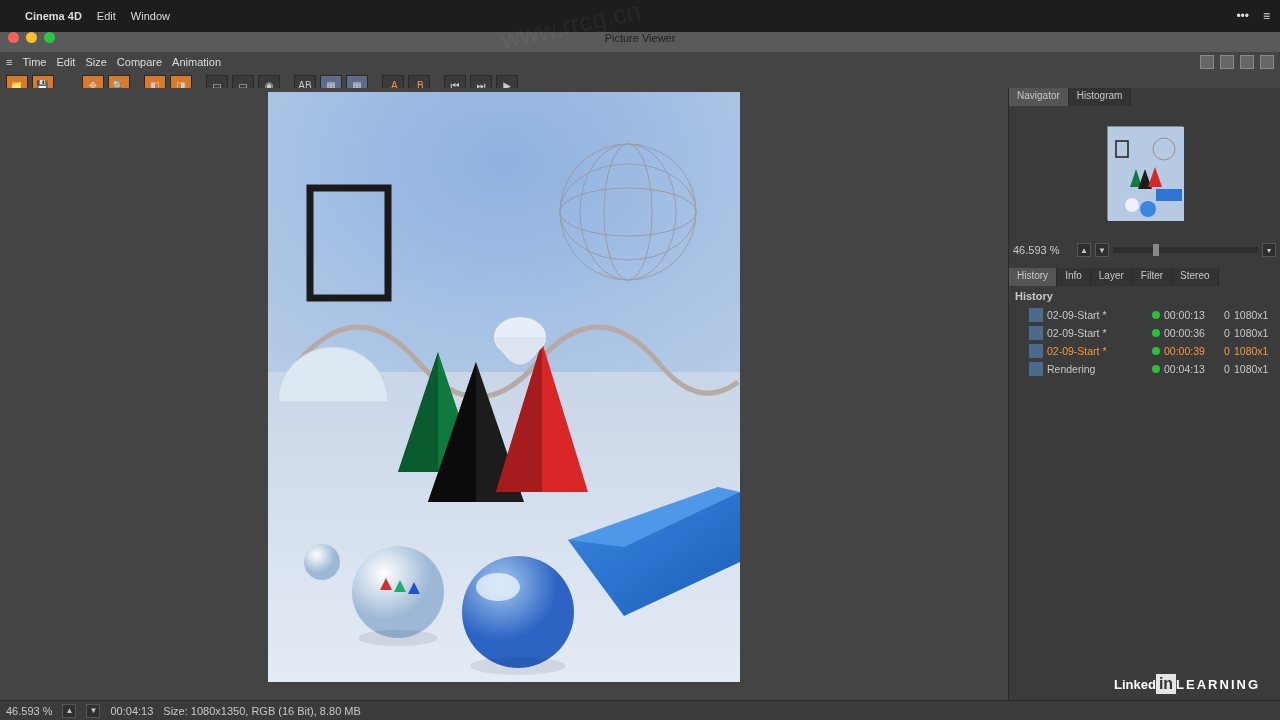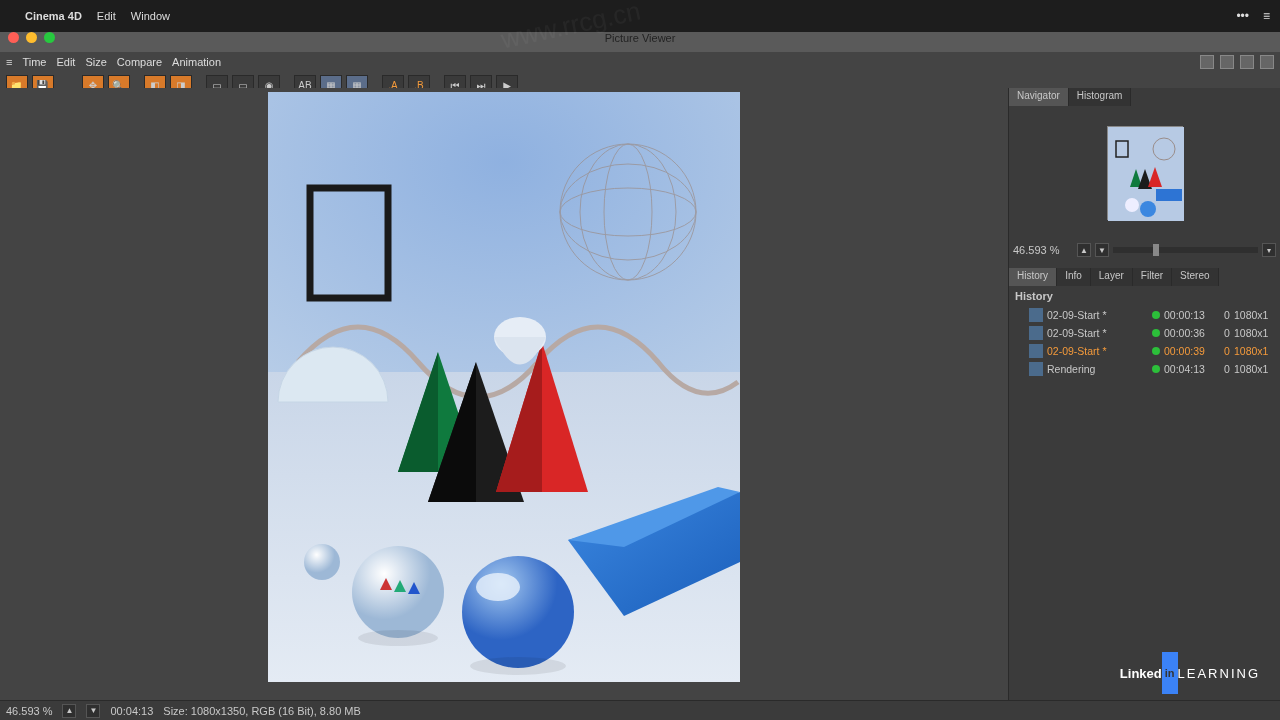--- a/index.html
+++ b/index.html
@@ -67,21 +67,21 @@
   .row .rtime{width:56px}
   .row .rf{width:14px;text-align:center}
   .row .rres{width:46px}
 
   
   .status{position:absolute;bottom:0;left:0;right:0;height:20px;background:#3b3b3b;display:flex;align-items:center;padding:0 6px;gap:10px;font-size:11px;border-top:1px solid #2a2a2a}
   .status .step{width:14px;height:14px;background:#2f2f2f;border:1px solid #555;display:flex;align-items:center;justify-content:center;font-size:8px}
 
   
   .brand{position:absolute; right:20px; bottom:26px; color:#fff; font-size:13px; font-weight:bold; display:flex; align-items:center; }
-  .brand .sq{background:#3b82f6;color:#333;padding:15px 3px;font-size:11px}
+  .brand .sq{background:#e5e5e5;color:#333;padding:1px 3px;font-size:16px}
 
   
   .wm{position:absolute;inset:0;pointer-events:none;opacity:0.04;overflow:hidden}
   .wm span{position:absolute;color:#fff;font-size:26px;white-space:nowrap;transform:rotate(-12deg)}
 </style>
 </head>
 <body>
 
 <div class="mac-bar">
   <span class="apple"></span>
@@ -297,18 +297,18 @@
   <span>46.593 %</span>
   <div class="step">▲</div>
   <div class="step">▼</div>
   <span>00:04:13</span>
   <span>Size: 1080x1350, RGB (16 Bit), 8.80 MB</span>
 </div>
 
 <div class="brand">
   <span>Linked</span>
     <span class="sq">in</span>
-  <span style="font-weight:normal;letter-spacing:2px">LEARNING</span>
+  <span style="font-weight:bold;letter-spacing:2px">LEARNING</span>
 </div>
 
 <div class="wm">
   <span style="top:10px;left:500px">www.rrcg.cn</span>
 </div>
 
 </body></html>

